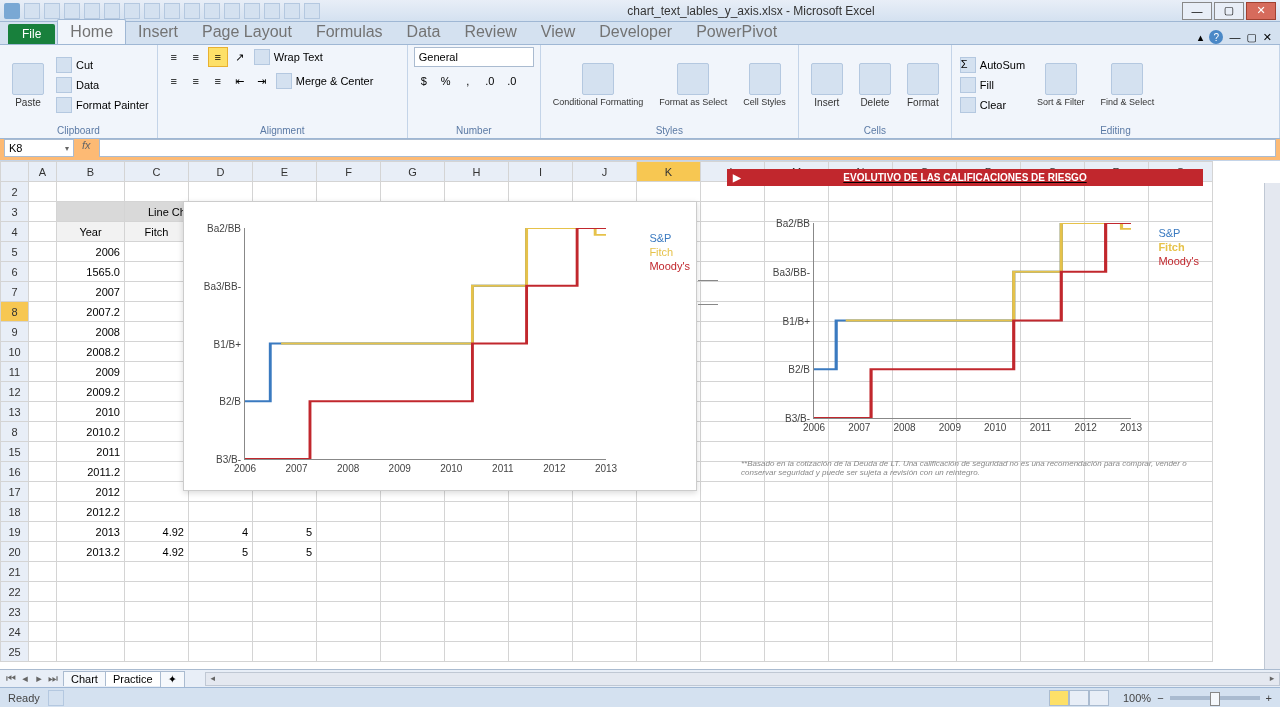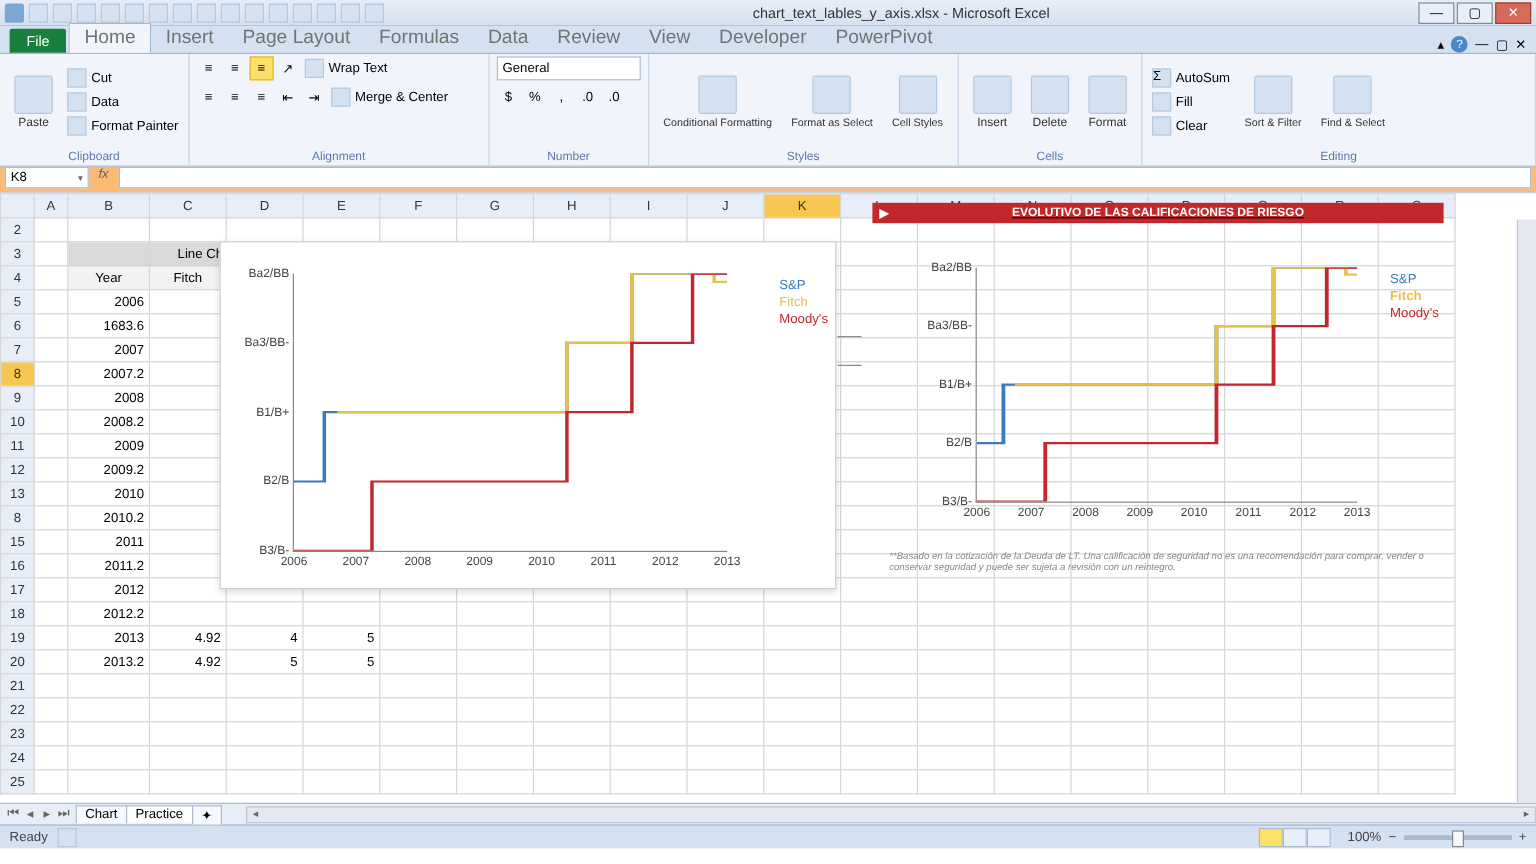--- a/index.html
+++ b/index.html
@@ -393,21 +393,21 @@
           <td class=""></td>
           <td class=""></td>
           <td class=""></td>
           <td class=""></td>
           <td class=""></td>
           <td class=""></td>
         </tr>
         <tr>
           <th class="rowh">6</th>
           <td class=""></td>
-          <td class="">1683.6</td>
+          <td class="">1565.0</td>
           <td class=""></td>
           <td class=""></td>
           <td class=""></td>
           <td class=""></td>
           <td class=""></td>
           <td class=""></td>
           <td class=""></td>
           <td class=""></td>
           <td class=""></td>
           <td class=""></td>

